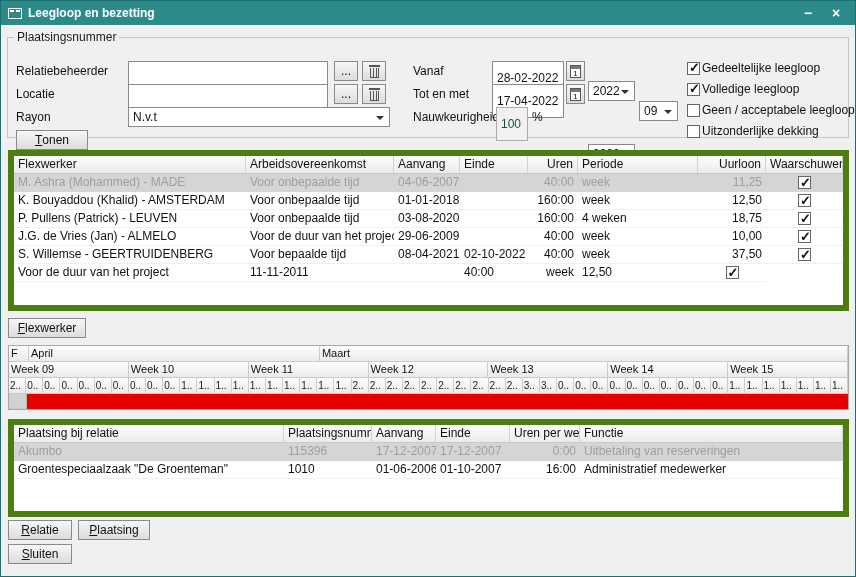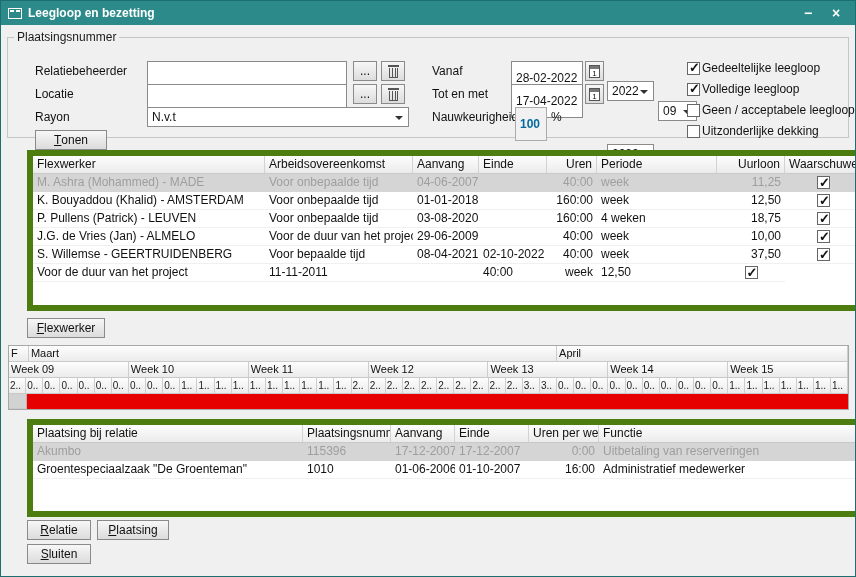--- a/index.html
+++ b/index.html
@@ -7,27 +7,27 @@
   body{font-family:"Liberation Sans",sans-serif;font-size:12px;background:#e8e8e8;}
   u{text-decoration:underline;}
   .window{width:856px;height:577px;border:1px solid #1d6f6f;background:#f0f0f0;position:relative;overflow:hidden;}
   .titlebar{height:24px;background:#2c8a8a;display:flex;align-items:center;color:#fff;padding:0 8px 0 7px;gap:6px;}
   .titlebar .title{flex:1;font-weight:bold;font-size:12px;white-space:nowrap;}
   .tb-btn{width:22px;height:18px;display:flex;align-items:center;justify-content:center;color:#fff;font-size:14px;cursor:default;font-weight:bold;}
   .app-icon{width:14px;height:11px;border:1px solid #fff;position:relative;flex:0 0 auto;}
   .app-icon::before{content:"";position:absolute;left:1px;top:1px;width:4px;height:2px;background:#fff;}
   .app-icon::after{content:"";position:absolute;left:7px;top:1px;right:1px;height:2px;background:#fff;}
   .content{position:relative;height:551px;}
-  .abs{position:absolute;margin-left:19px;}
+  .abs{position:absolute;}
   fieldset.filter{position:absolute;left:6px;top:5px;width:842px;height:108px;border:1px solid #c6c6c6;}
   fieldset.filter legend{margin-left:6px;padding:0 3px;font-size:12px;color:#1a1a1a;}
   .flabel{font-size:12px;color:#111;white-space:nowrap;}
   .tinput{background:#fff;border:1px solid #8a8a8a;height:24px;font-size:12px;padding:16px 4px;font-family:inherit;color:#111;}
   input.tinput{outline:none;}
-  .tinput.disabled{background:#f1f1f1;color:#0369a1;border-color:#ababab;font-weight:bold;}
+  .tinput.disabled{background:#f1f1f1;color:#14532d;border-color:#ababab;}
   .btn{background:linear-gradient(#f7f7f7,#dcdcdc);border:1px solid #8a8a8a;height:20px;font-size:12px;font-family:inherit;color:#111;display:flex;align-items:center;justify-content:center;cursor:default;white-space:nowrap;}
   .select{background:#fff;border:1px solid #8a8a8a;height:20px;display:flex;align-items:center;padding:0 16px 0 4px;position:relative;font-size:12px;color:#111;}
   .select::after{content:"";position:absolute;right:5px;top:8px;border-left:4px solid transparent;border-right:4px solid transparent;border-top:4px solid #333;}
   .cal-icon{width:11px;height:13px;border:1px solid #555;background:#fff;position:relative;display:inline-block;}
   .cal-icon::before{content:"";position:absolute;top:0;left:0;right:0;height:3px;background:#777;}
   .cal-icon::after{content:"1";position:absolute;left:0;right:0;top:3px;font-size:8px;line-height:9px;text-align:center;color:#111;}
   .trash-icon{position:relative;width:11px;height:13px;display:inline-block;}
   .trash-icon .lid{position:absolute;top:0;left:0;right:0;height:2px;background:#555;}
   .trash-icon .tbody{position:absolute;top:3px;left:1px;right:1px;bottom:0;border:1px solid #555;border-top:none;background:repeating-linear-gradient(to right,transparent 0 2px,#555 2px 3px);}
   .slider{position:relative;height:20px;}
@@ -232,22 +232,22 @@
             <span class="checkbox checked"></span>
           </div>
         </div>
       </div>
 
     <button class="abs btn" style="left:7px;top:293px;width:78px"><u>F</u>lexwerker</button>
 
     <div class="timeline" style="left:7px;top:320px;width:841px;height:65px">
         <div class="tl-row">
           <div class="tl-cell" style="flex: 1 1 0px;">F</div>
+          <div class="tl-cell" style="flex: 17 1 0px;">April</div>
           <div class="tl-cell" style="flex: 31 1 0px;">Maart</div>
-          <div class="tl-cell" style="flex: 17 1 0px;">April</div>
         </div>
         <div class="tl-row">
           <div class="tl-cell" style="flex: 7 1 0px;">Week 09</div>
           <div class="tl-cell" style="flex: 7 1 0px;">Week 10</div>
           <div class="tl-cell" style="flex: 7 1 0px;">Week 11</div>
           <div class="tl-cell" style="flex: 7 1 0px;">Week 12</div>
           <div class="tl-cell" style="flex: 7 1 0px;">Week 13</div>
           <div class="tl-cell" style="flex: 7 1 0px;">Week 14</div>
           <div class="tl-cell" style="flex: 7 1 0px;">Week 15</div>
         </div>

